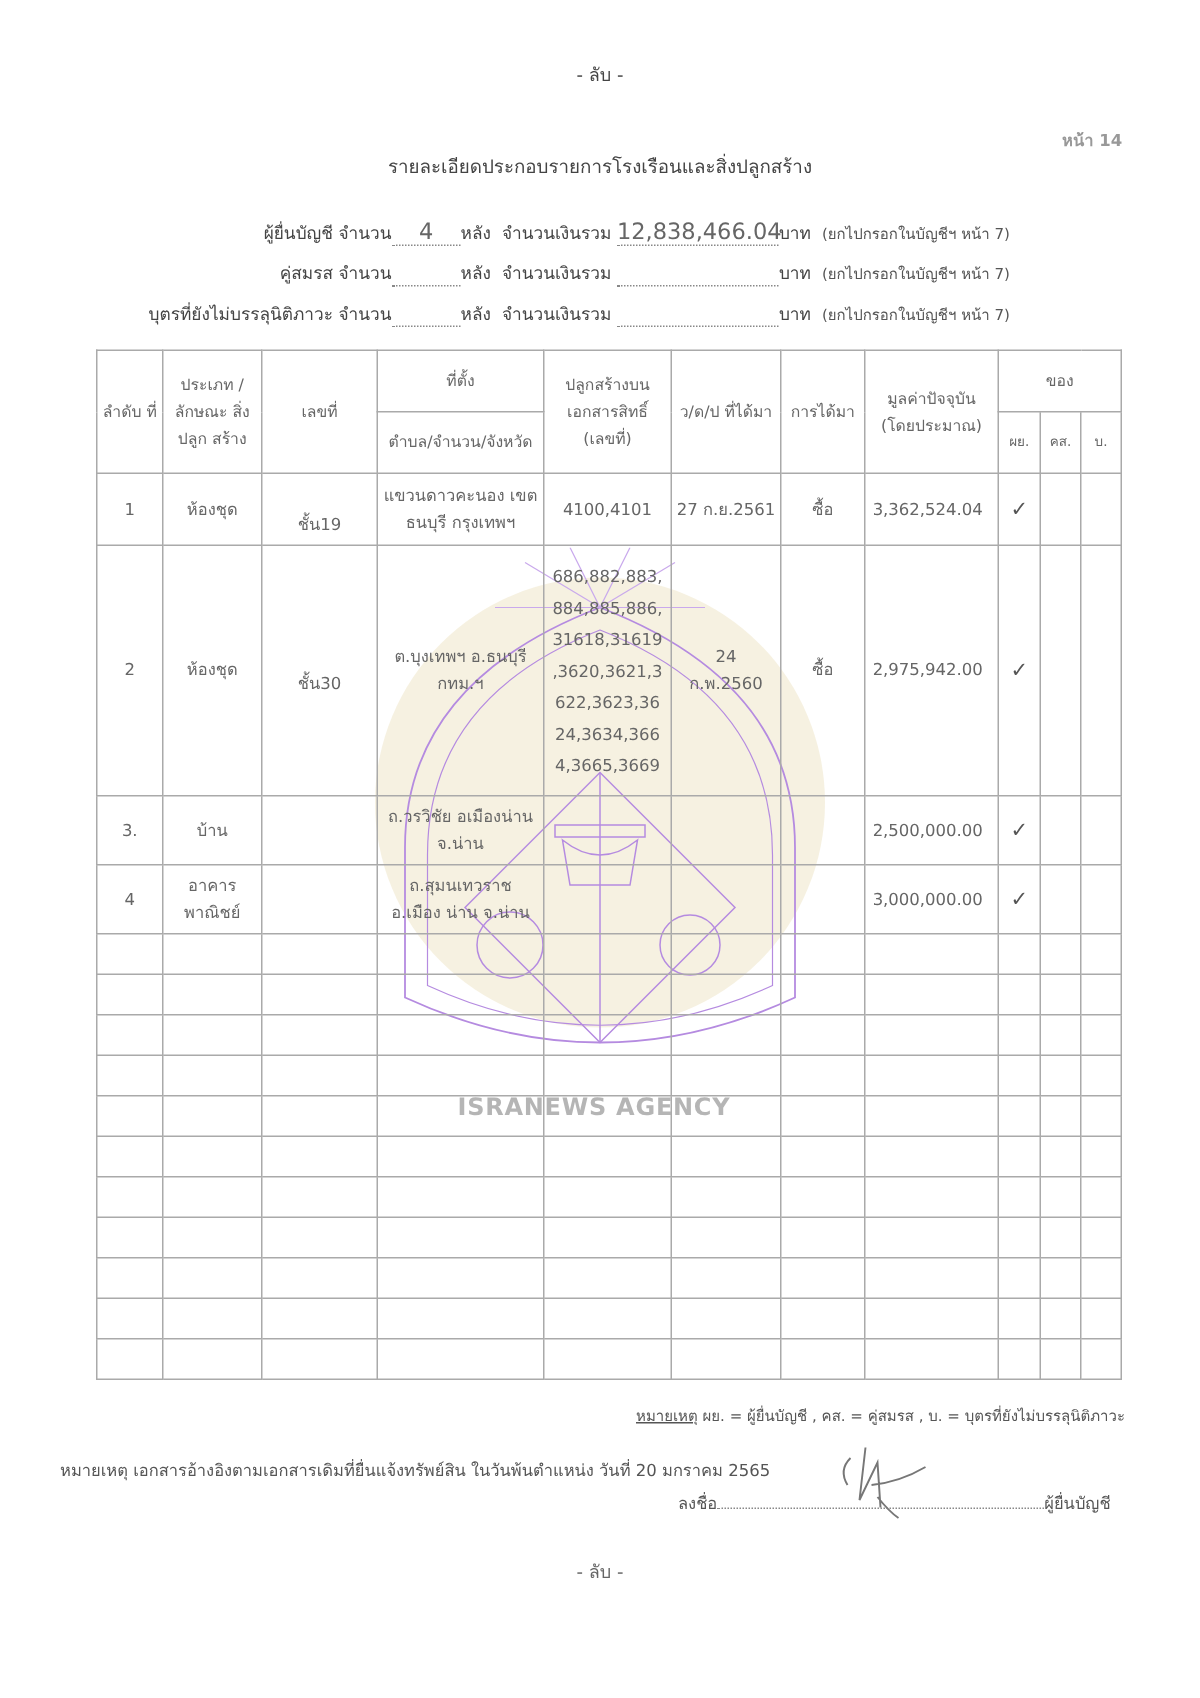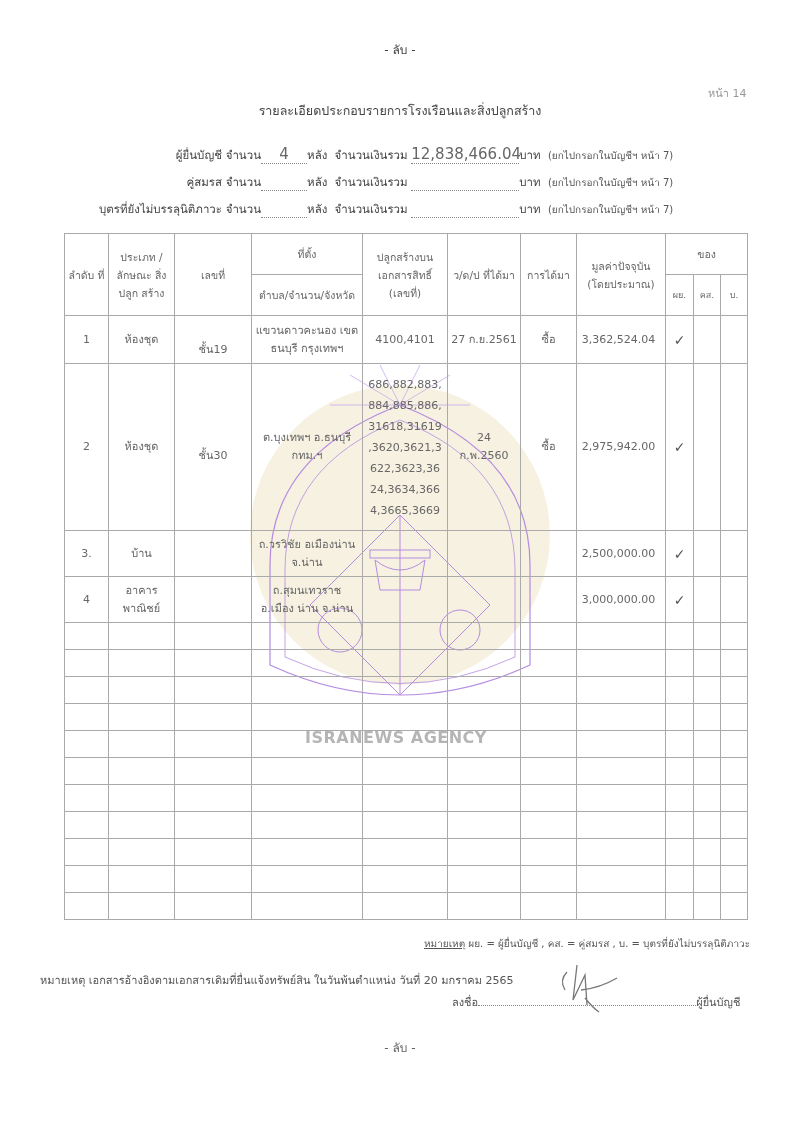--- a/index.html
+++ b/index.html
@@ -3,21 +3,21 @@
 <meta charset="utf-8">
 <style>
   html, body { margin: 0; padding: 0; background: #ffffff; }
   body {
     width: 800px; height: 1132px; position: relative; overflow: hidden;
     font-family: "DejaVu Sans", "Liberation Sans", sans-serif;
     color: #555;
   }
   .abs { position: absolute; }
   .secret-top { top: 40px; left: 0; width: 800px; text-align: center; font-size: 12px; color: #444; }
-  .page-no { top: 84px; left: 708px; font-size: 11px; color: #999; }
+  .page-no { top: 84px; left: 708px; font-size: 11px; color: #999; font-weight: bold; }
   .doc-title { top: 101px; left: 0; width: 800px; text-align: center; font-size: 12.5px; color: #444; }
 
   .sum-row { position: absolute; font-size: 11.5px; color: #444; white-space: nowrap; }
   .sum-row .who { display: inline-block; text-align: right; }
   .sum-row .dots { display: inline-block; border-bottom: 1px dotted #888; text-align: center; vertical-align: bottom; height: 15px; }
   .sum-row .handw { font-size: 15px; color: #666; line-height: 13px; }
   .sum-row .note { font-size: 10px; color: #555; }
 
   table.assets {
     position: absolute; top: 233px; left: 64px; width: 683px;

